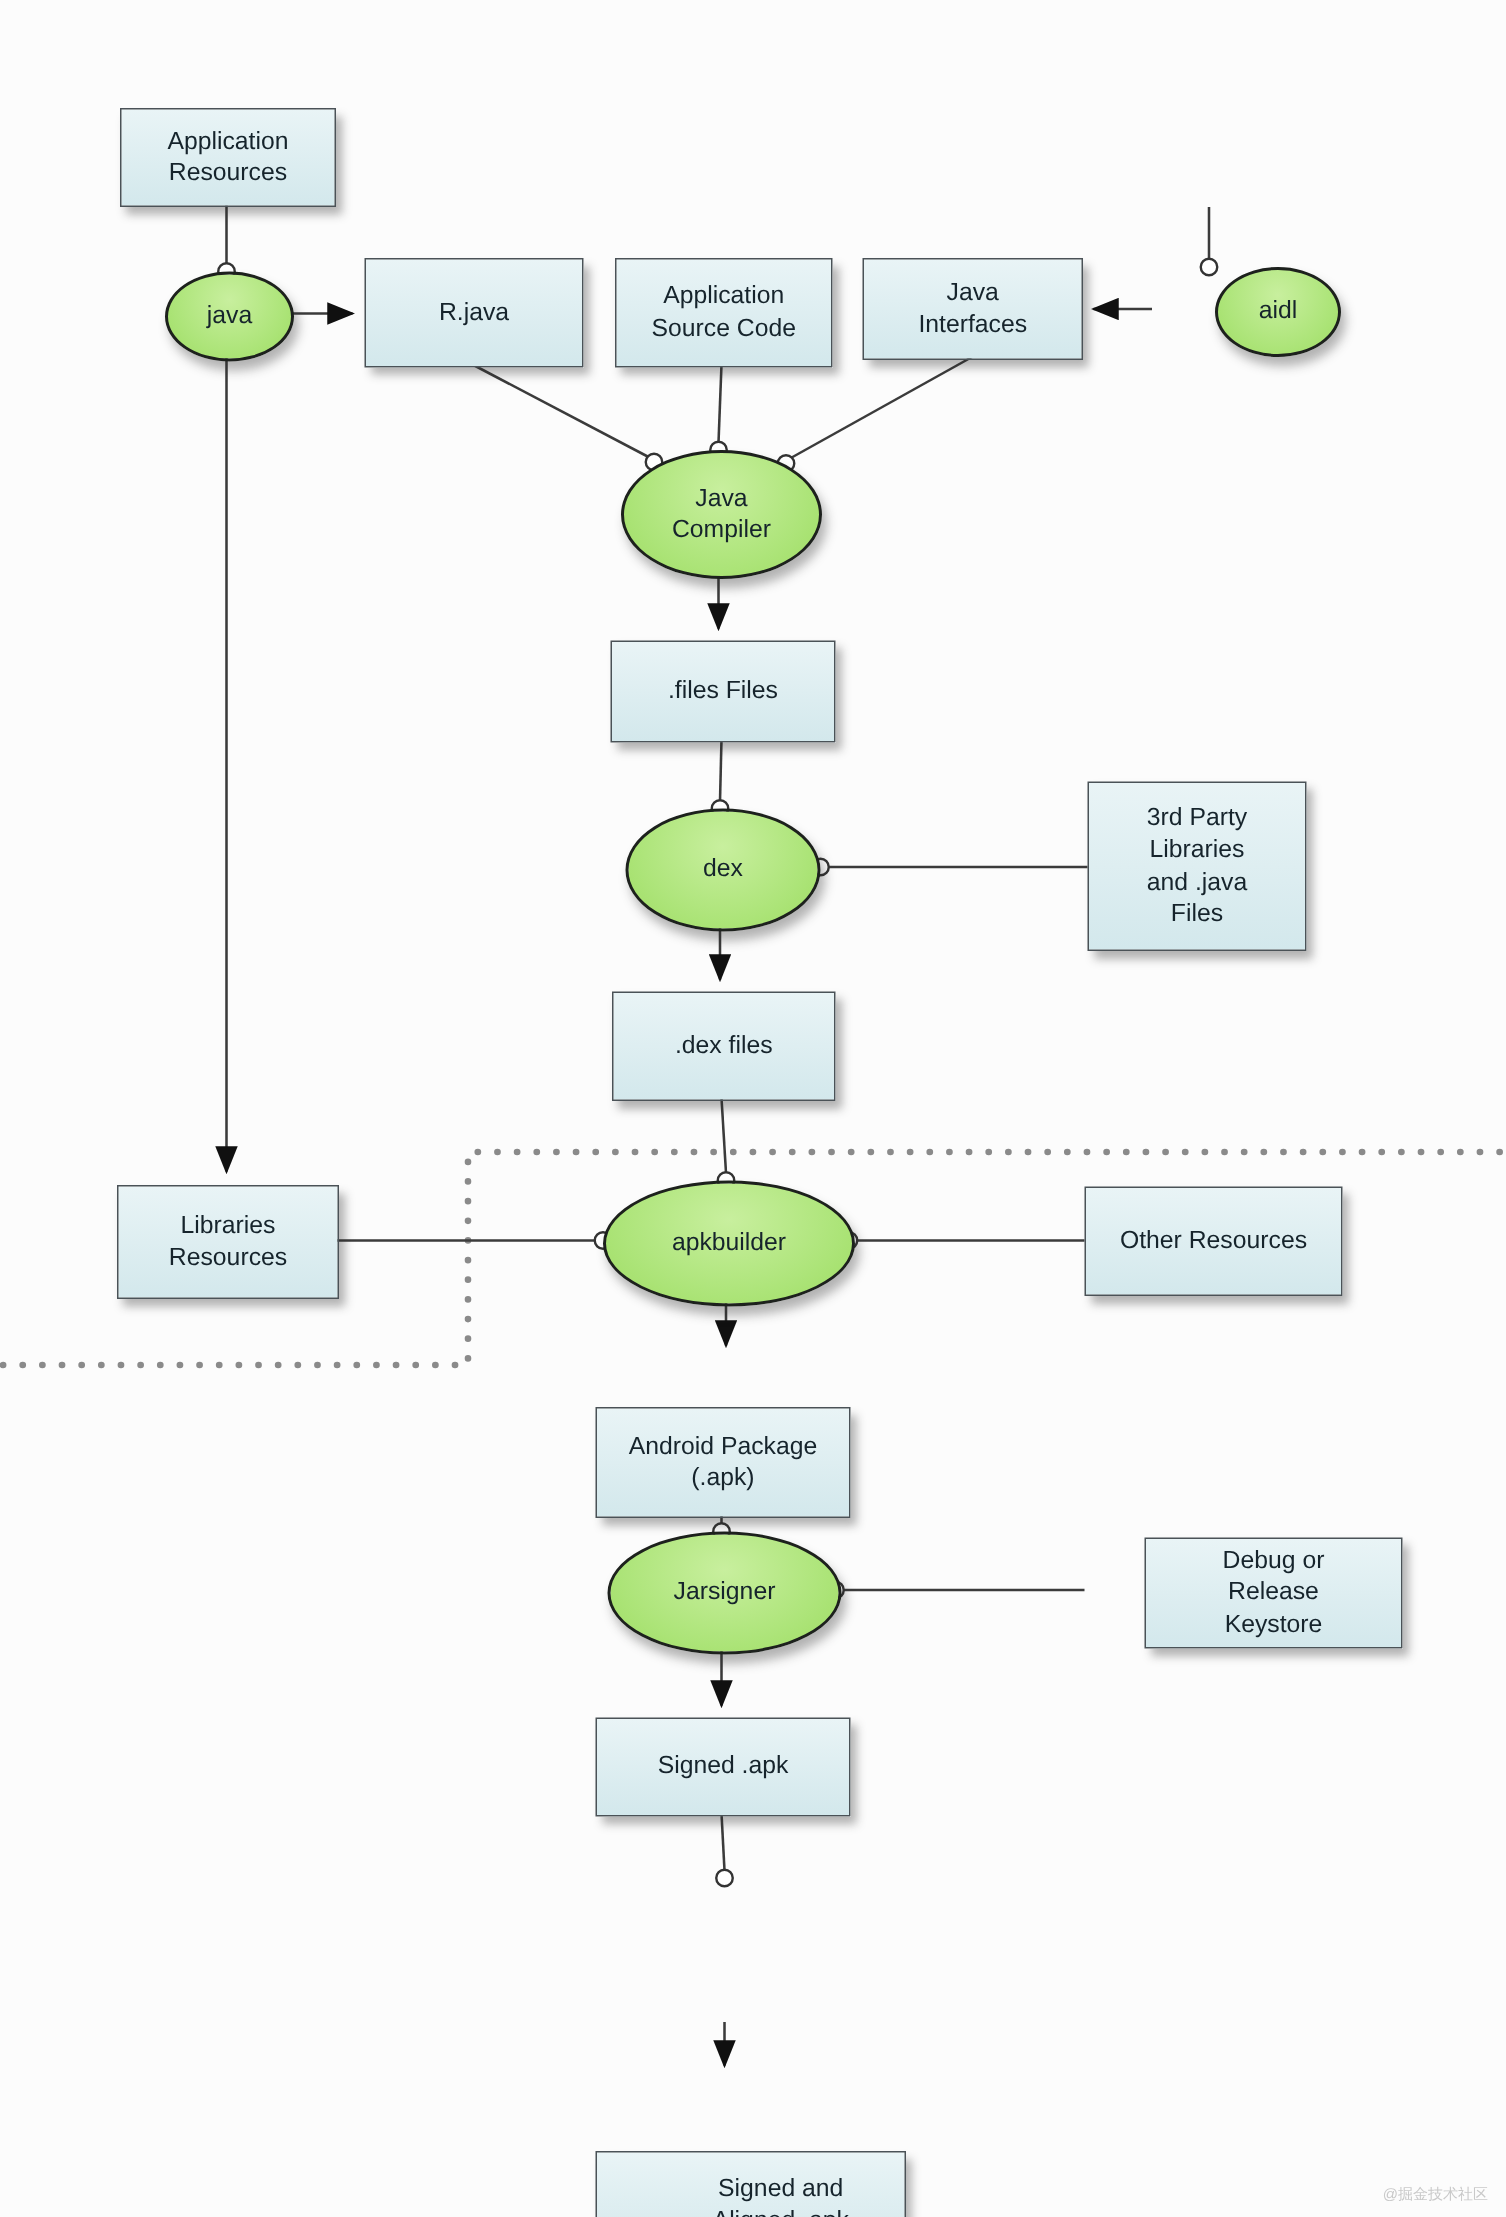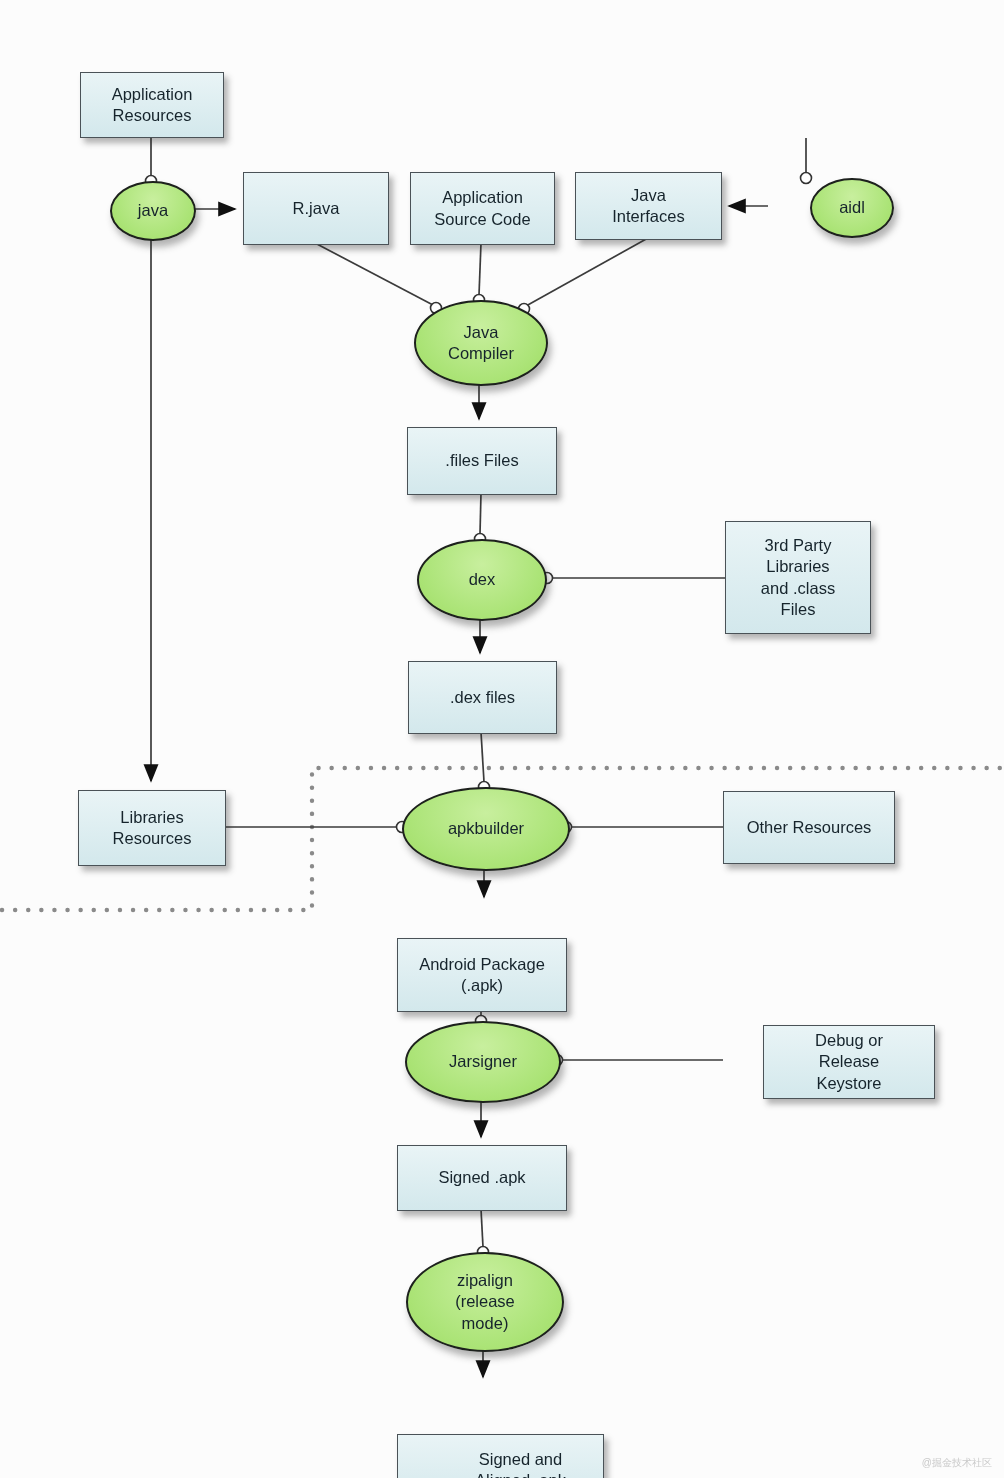--- a/index.html
+++ b/index.html
@@ -122,21 +122,21 @@
 Source Code</div>
 
   <div class="node box" style="left:575px;top:172px;width:145px;height:66px;">Java
 Interfaces</div>
 
 
   <div class="node box" style="left:407px;top:427px;width:148px;height:66px;">.files Files</div>
 
   <div class="node box" style="left:725px;top:521px;width:144px;height:111px;">3rd Party
 Libraries
-and .class
+and .java
 Files</div>
 
   <div class="node box" style="left:408px;top:661px;width:147px;height:71px;">.dex files</div>
 
   <div class="node box" style="left:78px;top:790px;width:146px;height:74px;">Libraries
 Resources</div>
 
   <div class="node box" style="left:723px;top:791px;width:170px;height:71px;">Other Resources</div>
 
   <div class="node box" style="left:397px;top:938px;width:168px;height:72px;">Android Package
@@ -157,19 +157,16 @@
 
   <div class="node ellipse" style="left:414px;top:300px;width:130px;height:82px;">Java
 Compiler</div>
 
   <div class="node ellipse" style="left:417px;top:539px;width:126px;height:78px;">dex</div>
 
   <div class="node ellipse" style="left:402px;top:787px;width:164px;height:80px;">apkbuilder</div>
 
   <div class="node ellipse" style="left:405px;top:1021px;width:152px;height:78px;">Jarsigner</div>
 
-  <div class="node ellipse" style="left:406px;top:1252px;width:154px;height:96px;">zipalign
-(release
-mode)</div>
 
   <div id="watermark">@掘金技术社区</div>
 
 </div>
 
 </body></html>

